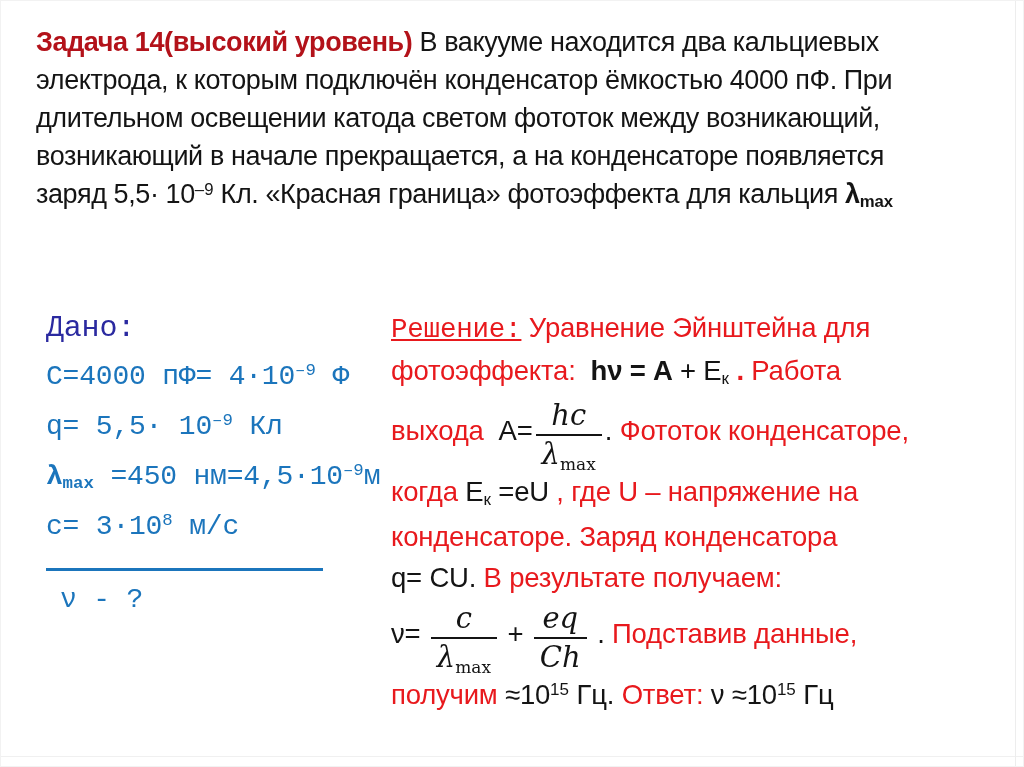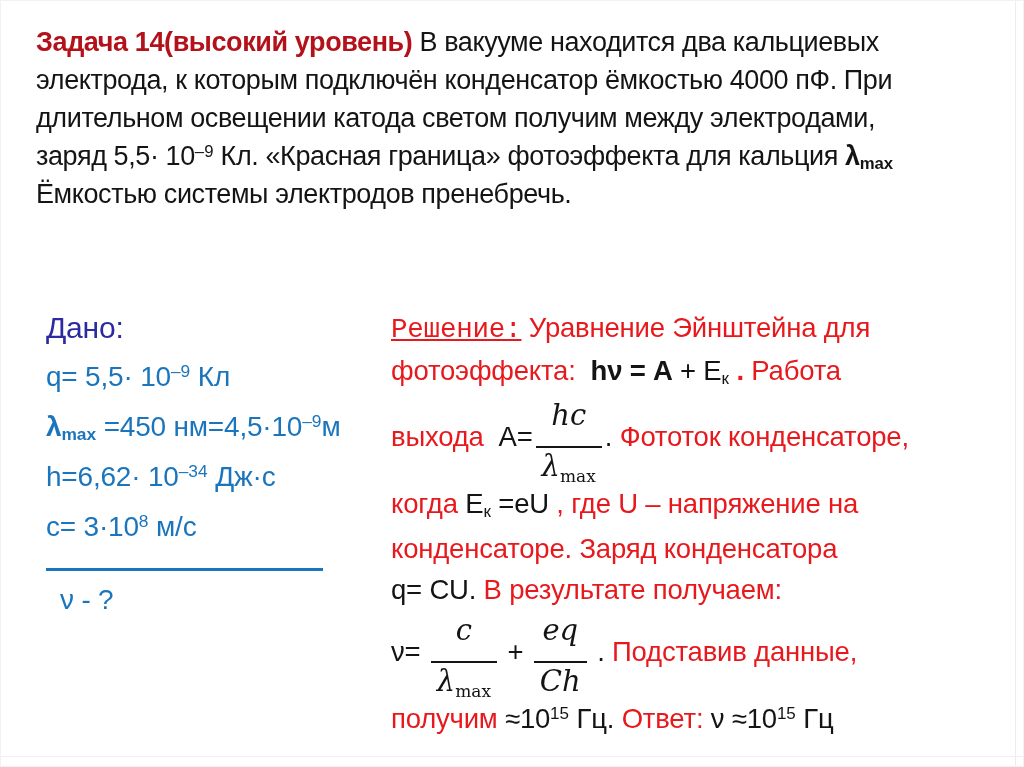--- a/index.html
+++ b/index.html
@@ -8,21 +8,21 @@
     font-family:"Liberation Sans","DejaVu Sans",sans-serif;
     overflow:hidden;box-sizing:border-box;border:1px solid #f2f2f2;
   }
   .slide::after{content:"";position:absolute;top:0;right:7px;width:1px;height:100%;background:#ededed;}
   .slide::before{content:"";position:absolute;left:0;bottom:9px;width:100%;height:1px;background:#f0f0f0;}
 
   .problem{position:absolute;left:35px;top:22px;width:965px;font-size:27px;letter-spacing:-0.4px;}
   .pline{white-space:pre;line-height:38px;height:38px;}
 
   .given{position:absolute;left:45px;top:303px;width:335px;font-size:28px;letter-spacing:-0.2px;}
-  .given .line{white-space:pre;line-height:50px;height:50px;}
+  .given .line{white-space:pre;line-height:50px;height:50px;font-family:Liberation Mono, monospace;}
   .given .g-head{font-size:30px;line-height:48px;height:48px;font-weight:400;}
   .given .g-quest{padding-left:14px;}
   .divider{width:277px;border-top:3px solid var(--divider-blue,#1b75bc);margin:16px 0 4px 0;height:0;}
 
   .solution{position:absolute;left:390px;top:306px;width:630px;font-size:27.5px;letter-spacing:-0.2px;}
   .sline{white-space:pre;line-height:41px;min-height:41px;}
   .sline.tall{padding:3px 0;}
 
   .tr{color:var(--title-red,#b3121a);font-weight:700;}
   .b{color:var(--text-black,#141414);}
@@ -30,43 +30,43 @@
   .red{color:var(--accent-red,#e8191d);}
   .redu{color:var(--accent-red,#e8191d);text-decoration:underline;font-family:Liberation Mono, monospace;}
   .blue{color:var(--given-blue,#1b75bc);}
   .navy{color:var(--heading-navy,#2b2aa0);}
   .bold{font-weight:700;}
   .sup{font-size:0.62em;position:relative;top:-0.5em;vertical-align:baseline;letter-spacing:0;}
   .sub{font-size:0.62em;position:relative;top:0.22em;vertical-align:baseline;letter-spacing:0;}
 
   .frac{display:inline-flex;flex-direction:column;align-items:center;vertical-align:middle;
         text-align:center;margin:0 3px;position:relative;top:2px;}
-  .frac .num{line-height:1.05;padding:0 6px 15px;}
+  .frac .num{line-height:1.05;padding:0 6px 3px;}
   .frac .den{line-height:1.05;border-top:2.5px solid var(--text-black,#141414);padding:3px 6px 0;}
   .fi{font-family:"DejaVu Serif","Liberation Serif",serif;font-style:italic;
       color:var(--text-black,#141414);font-size:29px;letter-spacing:0;}
   .fs{font-family:"DejaVu Serif","Liberation Serif",serif;font-style:normal;
       color:var(--text-black,#141414);font-size:17px;position:relative;top:6px;letter-spacing:0;}
 </style>
 </head>
 <body>
 
 <div class="slide">
   <div class="problem">
       <div class="pline"><span class="tr">Задача 14(высокий уровень) </span><span class="b">В вакууме находится два кальциевых</span></div>
       <div class="pline"><span class="b">электрода, к которым подключён конденсатор ёмкостью 4000 пФ. При</span></div>
-      <div class="pline"><span class="b">длительном освещении катода светом получим между электродами,</span></div>
+      <div class="pline"><span class="b">длительном освещении катода светом фототок между возникающий,</span></div>
+      <div class="pline"><span class="b">возникающий в начале прекращается, а на конденсаторе появляется</span></div>
       <div class="pline"><span class="b">заряд 5,5· 10</span><span class="b sup">–9</span><span class="b"> Кл. «Красная граница» фотоэффекта для кальция </span><span class="bb">λ</span><span class="bb sub">max</span></div>
-      <div class="pline"><span class="b">Ёмкостью системы электродов пренебречь.</span></div>
     </div>
   <div class="given">
       <div class="line g-head"><span class="navy">Дано:</span></div>
+      <div class="line"><span class="blue">C=4000 пФ= 4·10</span><span class="blue sup">–9</span><span class="blue"> Ф</span></div>
       <div class="line"><span class="blue">q= 5,5· 10</span><span class="blue sup">–9</span><span class="blue"> Кл</span></div>
       <div class="line"><span class="blue bold">λ</span><span class="blue sub bold">max</span><span class="blue"> =450 нм=4,5·10</span><span class="blue sup">–9</span><span class="blue">м</span></div>
-      <div class="line"><span class="blue">h=6,62· 10</span><span class="blue sup">–34</span><span class="blue"> Дж·с</span></div>
       <div class="line"><span class="blue">c= 3·10</span><span class="blue sup">8</span><span class="blue"> м/с</span></div>
       <div class="divider"></div>
       <div class="line g-quest"><span class="blue">ν - ?</span></div>
     </div>
   <div class="solution">
       <div class="sline"><span class="redu">Решение:</span><span class="red"> Уравнение Эйнштейна для</span></div>
       <div class="sline"><span class="red">фотоэффекта:  </span><span class="bb">hν = A</span><span class="b"> + E</span><span class="b sub">к</span><span class="b"> </span><span class="red bold">. </span><span class="red">Работа</span></div>
       <div class="sline tall"><span class="red">выхода  </span><span class="b">A=</span><span class="frac"><span class="num"><span class="fi">hc</span></span><span class="den"><span class="fi">λ</span><span class="fs">max</span></span></span><span class="b">. </span><span class="red">Фототок конденсаторе,</span></div>
       <div class="sline"><span class="red">когда </span><span class="b">E</span><span class="b sub">к</span><span class="b"> =eU</span><span class="red"> , где U – напряжение на</span></div>
       <div class="sline"><span class="red">конденсаторе. Заряд конденсатора</span></div>

